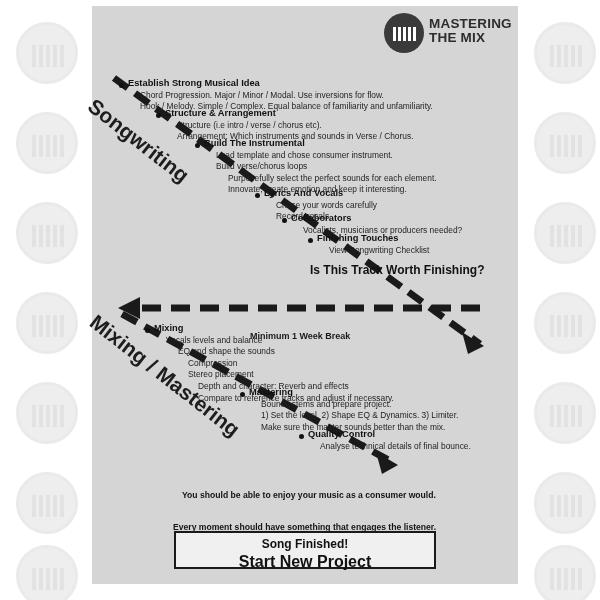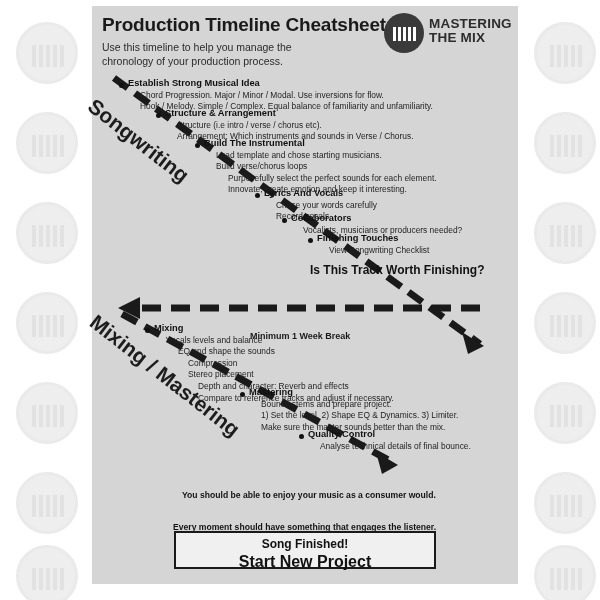--- a/index.html
+++ b/index.html
@@ -259,24 +259,20 @@
     <div class="wm" style="left:534px; top:112px;"></div>
     <div class="wm" style="left:534px; top:202px;"></div>
     <div class="wm" style="left:534px; top:292px;"></div>
     <div class="wm" style="left:534px; top:382px;"></div>
     <div class="wm" style="left:534px; top:472px;"></div>
     <div class="wm" style="left:534px; top:545px;"></div>
   </div>
 
   <div class="sheet">
 
-    <div class="header">
-      <h1 class="title">Production Timeline Cheatsheet</h1>
-      <p class="subtitle">Use this timeline to help you manage the chronology of your production process.</p>
-    </div>
 
     <div class="brand">
       <div class="brand-circle"></div>
       <div class="brand-text">
         <div class="brand-l1">MASTERING</div>
         <div class="brand-l2">THE MIX</div>
       </div>
     </div>
 
     <svg class="svg-overlay" viewBox="0 0 426 578">
@@ -305,21 +301,21 @@
     <div class="bullet-dot" style="left:64px; top:107px;"></div>
     <div class="step" style="left:73px; top:102px;">
       <div class="step-head">Structure &amp; Arrangement</div>
       <div class="step-line" style="margin-left:12px;">Structure (i.e intro / verse / chorus etc).</div>
       <div class="step-line" style="margin-left:12px;">Arrangement: Which instruments and sounds in Verse / Chorus.</div>
     </div>
 
     <div class="bullet-dot" style="left:103px; top:137px;"></div>
     <div class="step" style="left:112px; top:132px;">
       <div class="step-head">Build The Instrumental</div>
-      <div class="step-line" style="margin-left:12px;">Load template and chose starting musicians.</div>
+      <div class="step-line" style="margin-left:12px;">Load template and chose consumer instrument.</div>
       <div class="step-line" style="margin-left:12px;">Build verse/chorus loops</div>
       <div class="step-line" style="margin-left:24px;">Purposefully select the perfect sounds for each element.</div>
       <div class="step-line" style="margin-left:24px;">Innovate, create emotion and keep it interesting.</div>
     </div>
 
     <div class="bullet-dot" style="left:163px; top:187px;"></div>
     <div class="step" style="left:172px; top:182px;">
       <div class="step-head">Lyrics And Vocals</div>
       <div class="step-line" style="margin-left:12px;">Chose your words carefully</div>
       <div class="step-line" style="margin-left:12px;">Record vocals</div>

